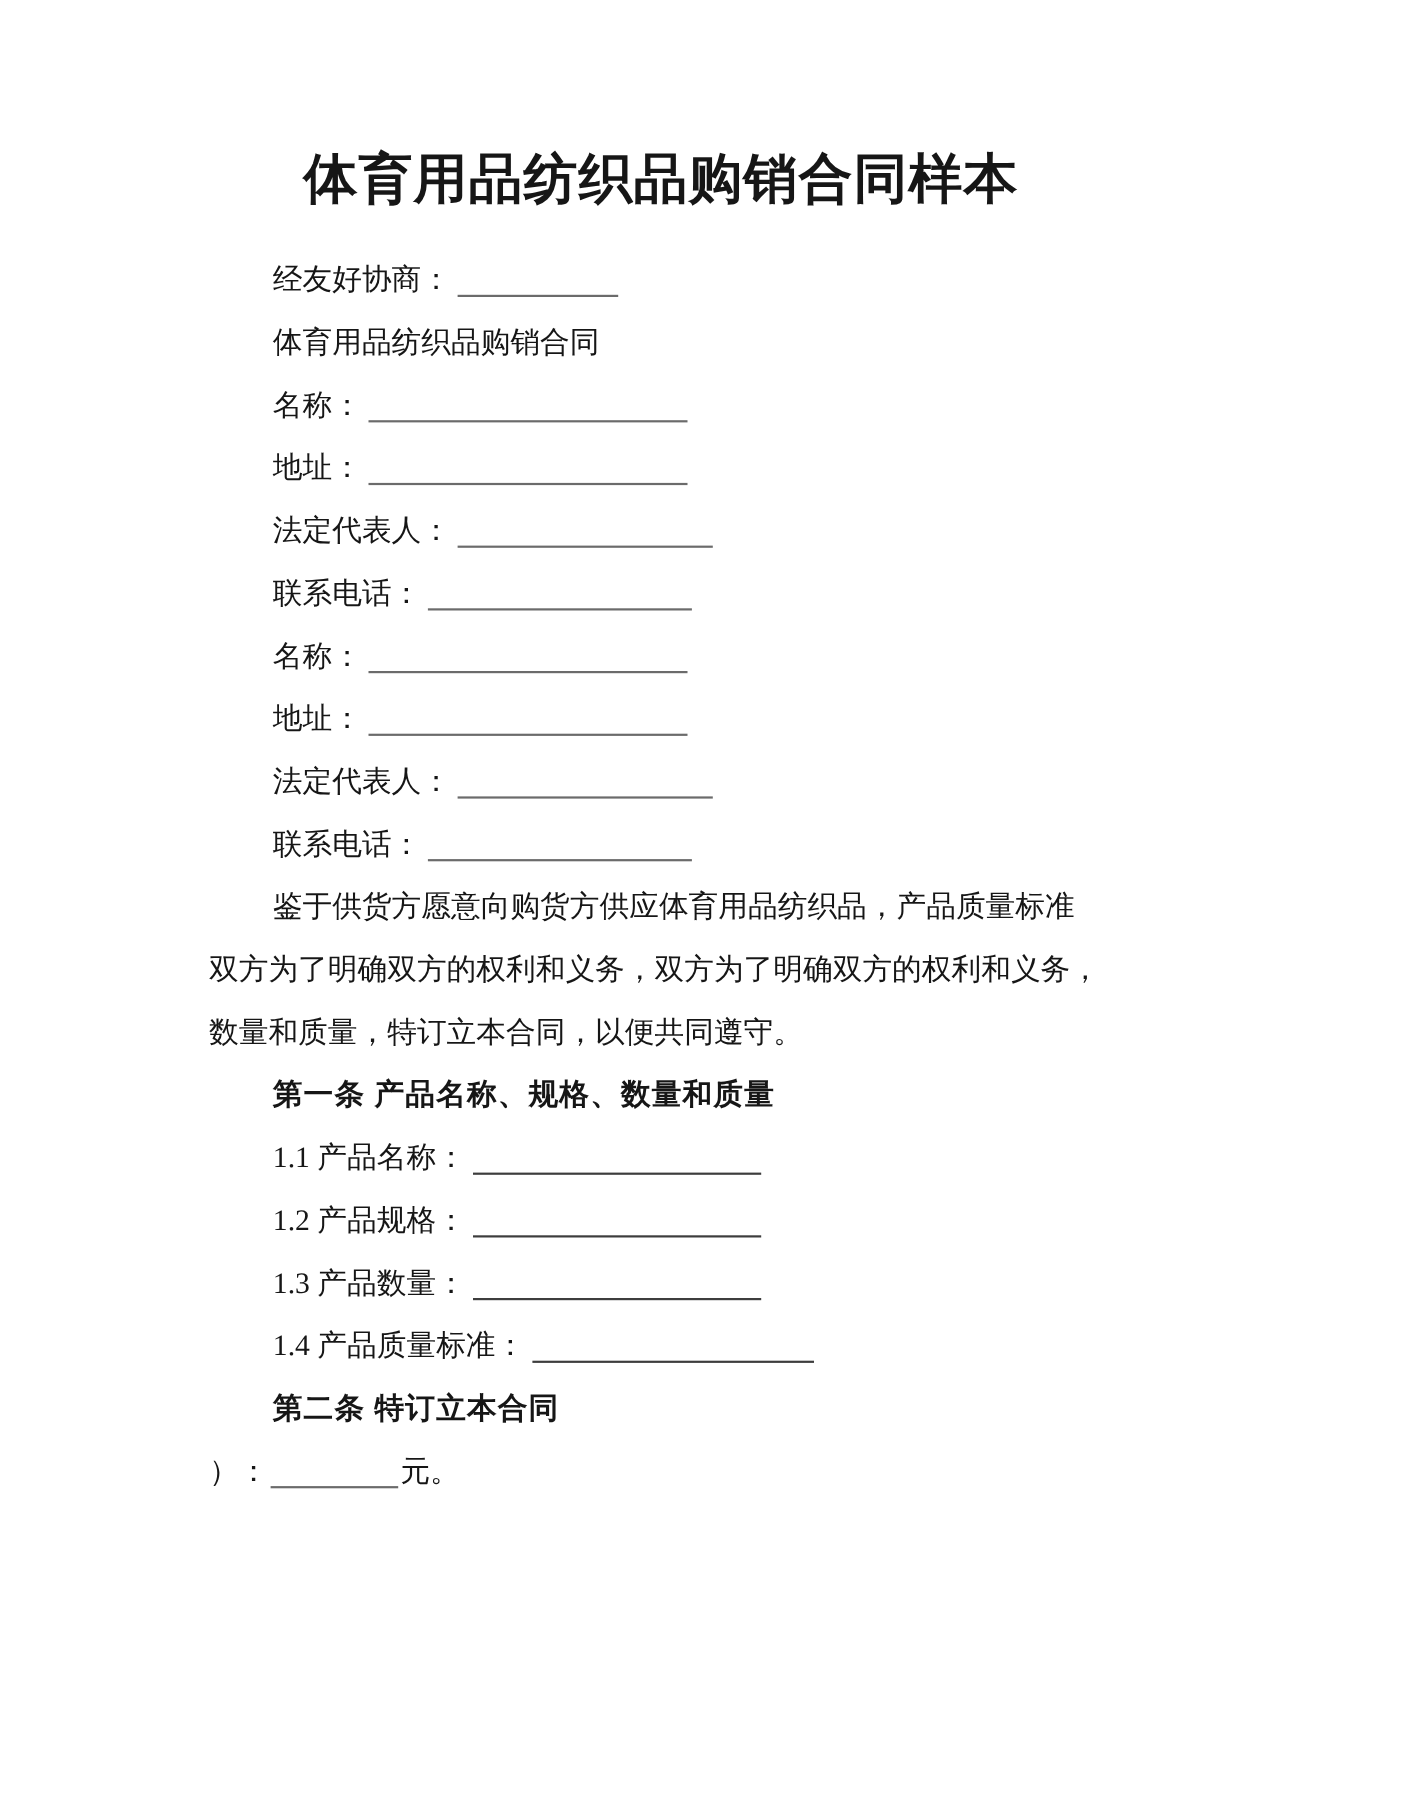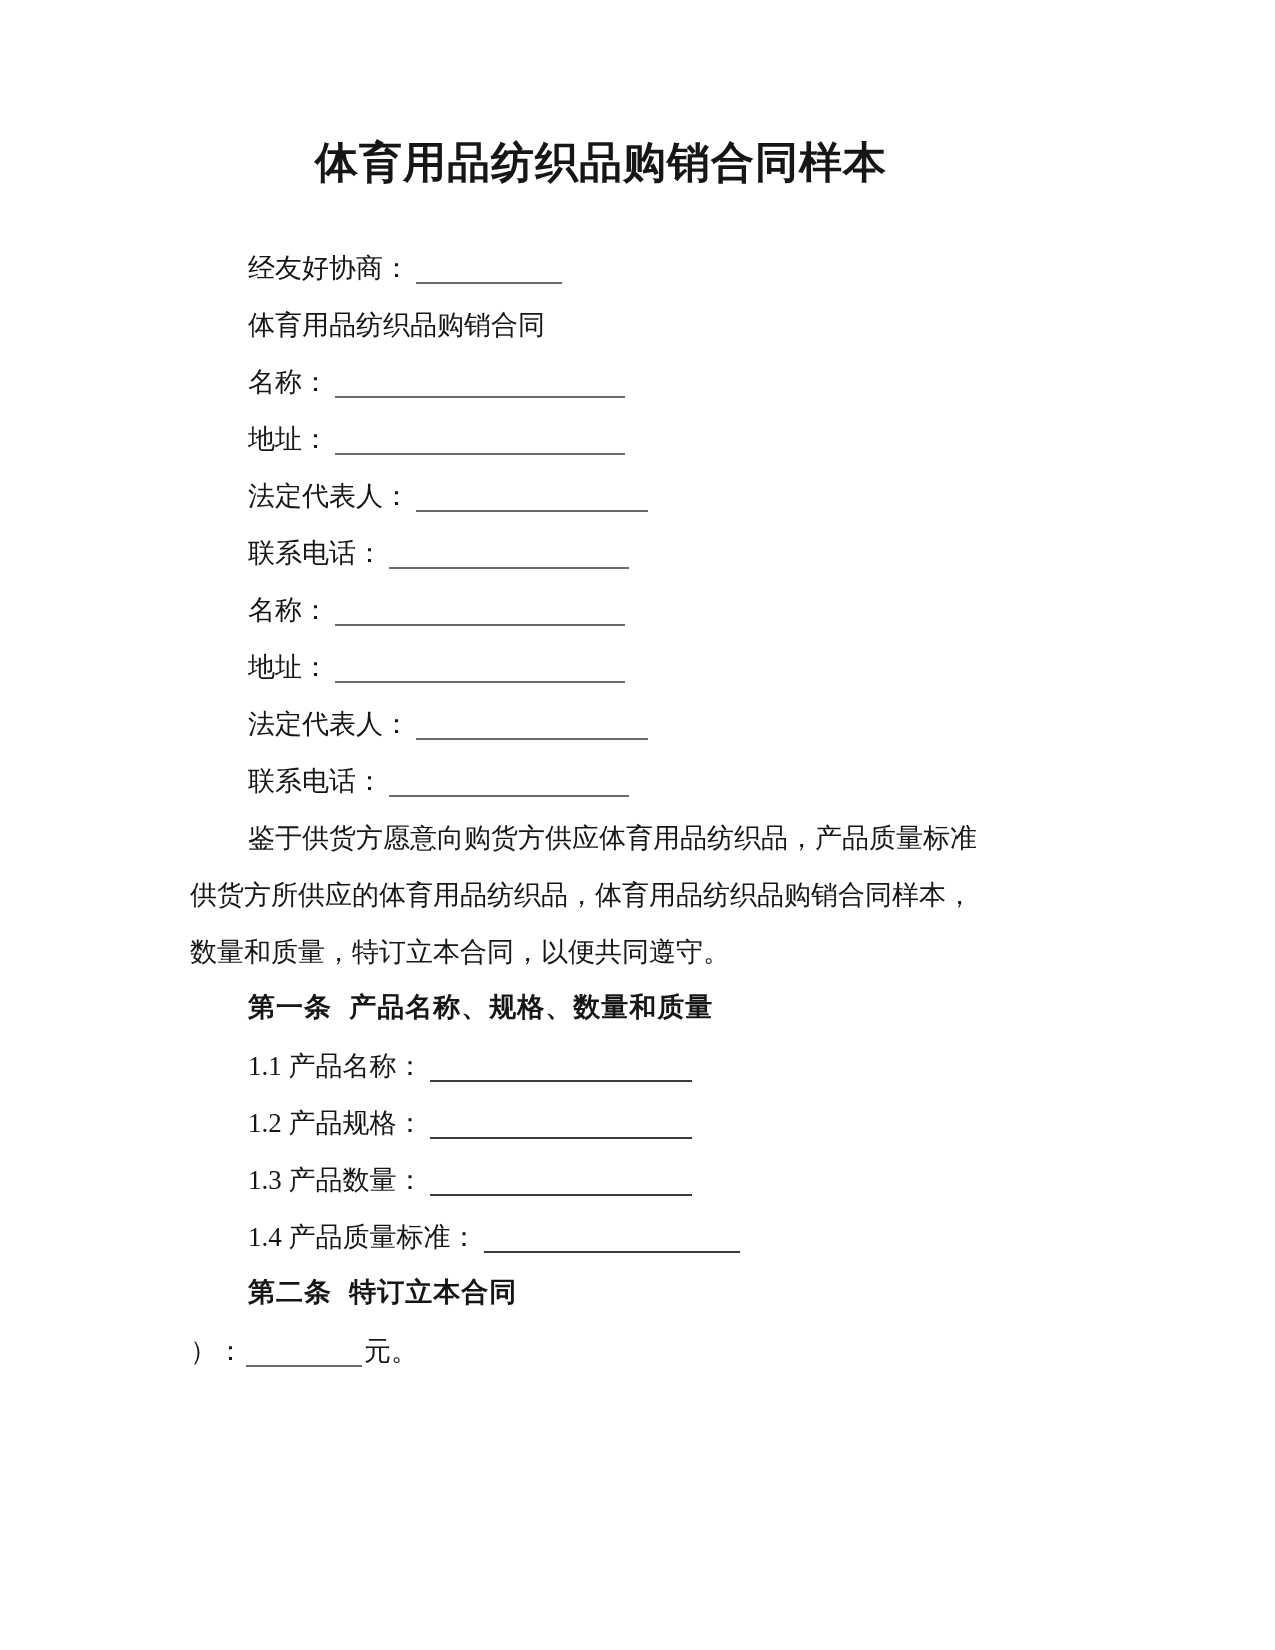--- a/index.html
+++ b/index.html
@@ -16,38 +16,38 @@
     font-family: "Liberation Serif", "DejaVu Serif", serif;
     color: #161616;
   }
   .content {
     position: absolute;
     left: 190px;
     top: 130px;
     width: 822px;
   }
   .doc-title {
-    font-size: 43px;
+    font-size: 49px;
     line-height: 66px;
     font-weight: bold;
     text-align: center;
     letter-spacing: 1px;
-    margin-bottom: 44px;
+    margin-bottom: 30px;
     white-space: nowrap;
   }
   .line {
     font-size: 27px;
     line-height: 57px;
     white-space: nowrap;
   }
   .indent {
     padding-left: 58px;
   }
   .heading {
-    font-family: Liberation Mono, monospace;
+    font-family: Liberation Sans, sans-serif;
     font-weight: bold;
     letter-spacing: 1px;
   }
   .blank {
     display: inline-block;
     border-bottom: 2px solid #6b6b6b;
     height: 26px;
     vertical-align: -7px;
     margin-left: 6px;
   }
@@ -70,21 +70,21 @@
     <div class="line indent"><span>地址：</span><span class="blank" style="width: 290px;"></span></div>
     <div class="line indent"><span>法定代表人：</span><span class="blank" style="width: 232px;"></span></div>
     <div class="line indent"><span>联系电话：</span><span class="blank" style="width: 240px;"></span></div>
 
     <div class="line indent"><span>名称：</span><span class="blank" style="width: 290px;"></span></div>
     <div class="line indent"><span>地址：</span><span class="blank" style="width: 290px;"></span></div>
     <div class="line indent"><span>法定代表人：</span><span class="blank" style="width: 232px;"></span></div>
     <div class="line indent"><span>联系电话：</span><span class="blank" style="width: 240px;"></span></div>
 
     <div class="line indent">鉴于供货方愿意向购货方供应体育用品纺织品，产品质量标准</div>
-    <div class="line">供货方所供应的体育用品纺织品，体育用品纺织品购销合同样本，</div>
+    <div class="line">双方为了明确双方的权利和义务，双方为了明确双方的权利和义务，</div>
     <div class="line">数量和质量，特订立本合同，以便共同遵守。</div>
 
     <div class="line indent heading">第一条 产品名称、规格、数量和质量</div>
 
     <div class="line indent"><span>1.1 产品名称：</span><span class="blank dark" style="width: 262px;"></span></div>
     <div class="line indent"><span>1.2 产品规格：</span><span class="blank dark" style="width: 262px;"></span></div>
     <div class="line indent"><span>1.3 产品数量：</span><span class="blank dark" style="width: 262px;"></span></div>
     <div class="line indent"><span>1.4 产品质量标准：</span><span class="blank dark" style="width: 256px;"></span></div>
 
     <div class="line indent heading">第二条 特订立本合同</div>

